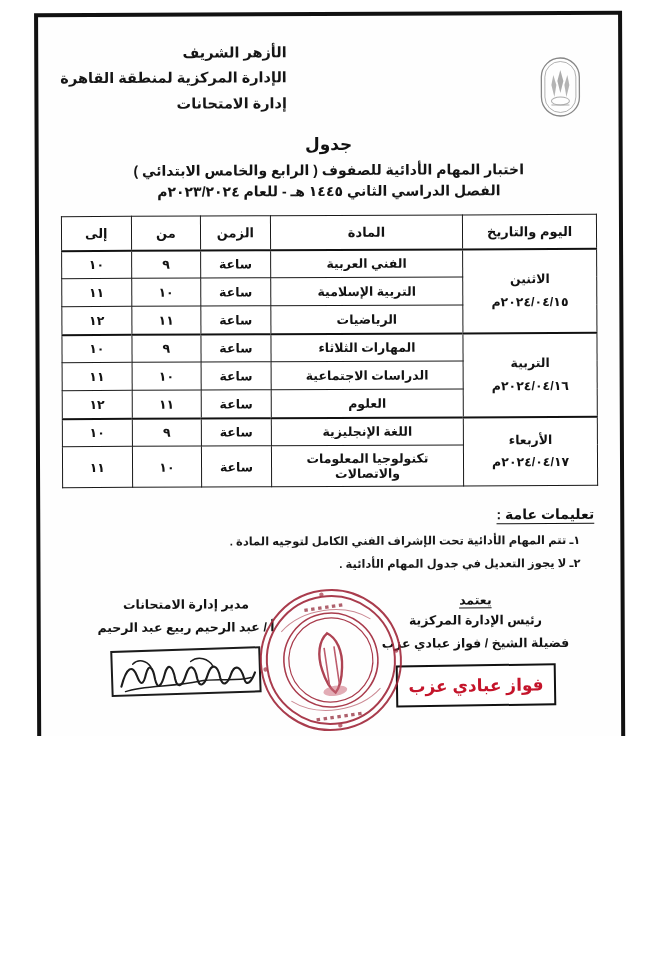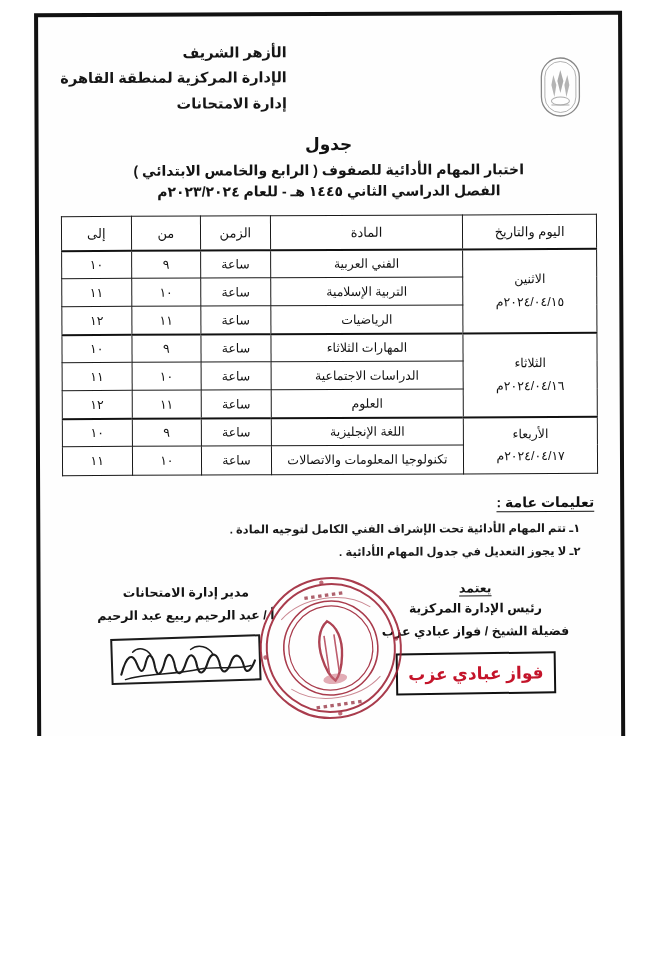--- a/index.html
+++ b/index.html
@@ -89,21 +89,21 @@
     width: 100%;
     border-collapse: collapse;
     margin-top: 16px;
     table-layout: fixed;
     direction: rtl;
   }
   table.sched th, table.sched td {
     border: 1.6px solid #1a1a1a;
     text-align: center;
     font-size: 12.5px;
-    font-weight: normal;
+    font-weight: bold;
     color: #131313;
     padding: 5px 10px;
     height: 28px;
     background: #fff;
   }
   table.sched th {
     height: 34px;
     font-size: 13px;
   }
   td.inner-sep {
@@ -295,21 +295,21 @@
               <td class="col-to inner-sep">١١</td>
             </tr>
             <tr>
               <td class="col-subj inner-sep">الرياضيات</td>
               <td class="col-dur inner-sep">ساعة</td>
               <td class="col-from inner-sep">١١</td>
               <td class="col-to inner-sep">١٢</td>
             </tr>
             <tr class="group-start">
               <td class="col-day daycell" rowspan="3">
-                <span>الثلاثاء</span>
+                <span>التربية</span>
                 <span>٢٠٢٤/٠٤/١٦م</span>
               </td>
               <td class="col-subj">المهارات الثلاثاء</td>
               <td class="col-dur">ساعة</td>
               <td class="col-from">٩</td>
               <td class="col-to">١٠</td>
             </tr>
             <tr>
               <td class="col-subj inner-sep">الدراسات الاجتماعية</td>
               <td class="col-dur inner-sep">ساعة</td>

